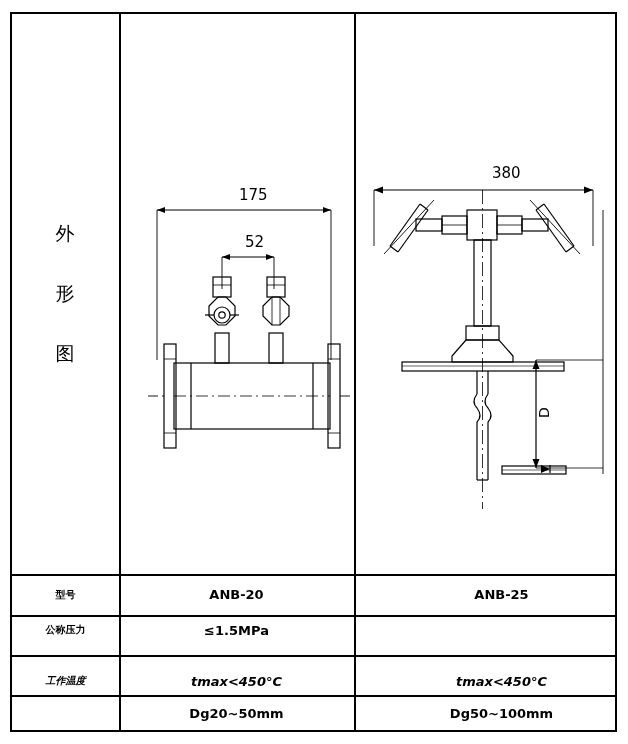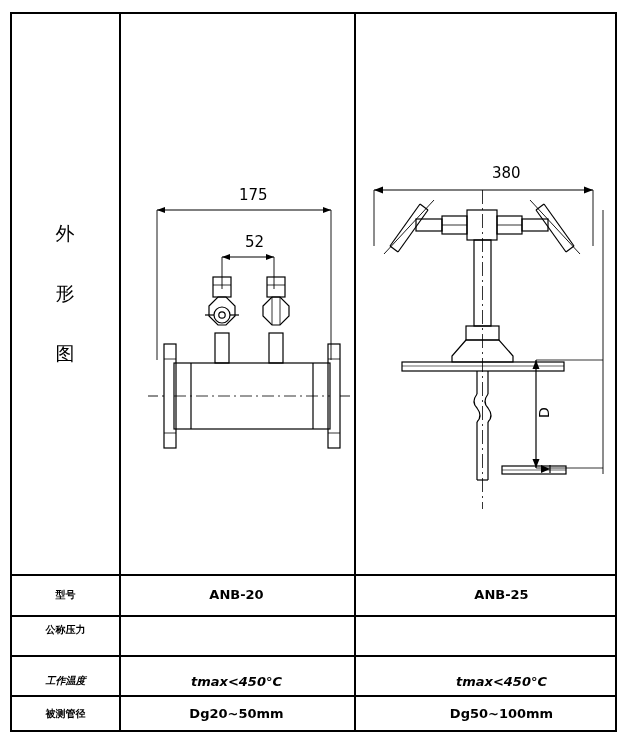--- a/index.html
+++ b/index.html
@@ -253,23 +253,23 @@
     </svg>
 
     <div class="dimtext" style="left:480px; top:150px;">380</div>
     <div class="vlabel" style="left:524px; top:404px;">D</div>
 
     <div class="cell lab rowA">型号</div>
     <div class="cell m rowA">ANB-20</div>
     <div class="cell r rowA">ANB-25</div>
 
     <div class="cell lab rowB">公称压力</div>
+    <div class="cell m rowB">≤1.5MPa</div>
 
     <div class="cell lab rowC">工作温度</div>
     <div class="cell m rowC">tmax&lt;450°C</div>
     <div class="cell r rowC">tmax&lt;450°C</div>
 
-    <div class="cell lab rowD">被测管径</div>
     <div class="cell m rowD">Dg20~50mm</div>
     <div class="cell r rowD">Dg50~100mm</div>
 
   </div>
 </div>
 
 </body></html>

